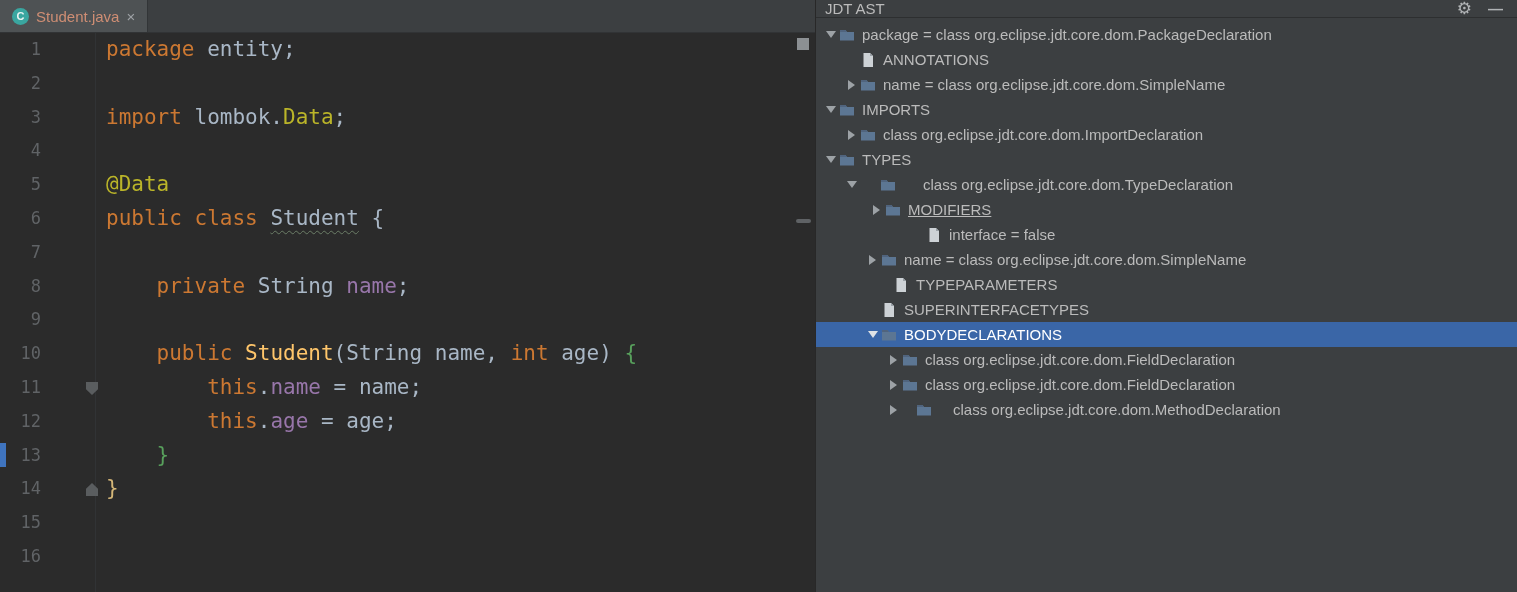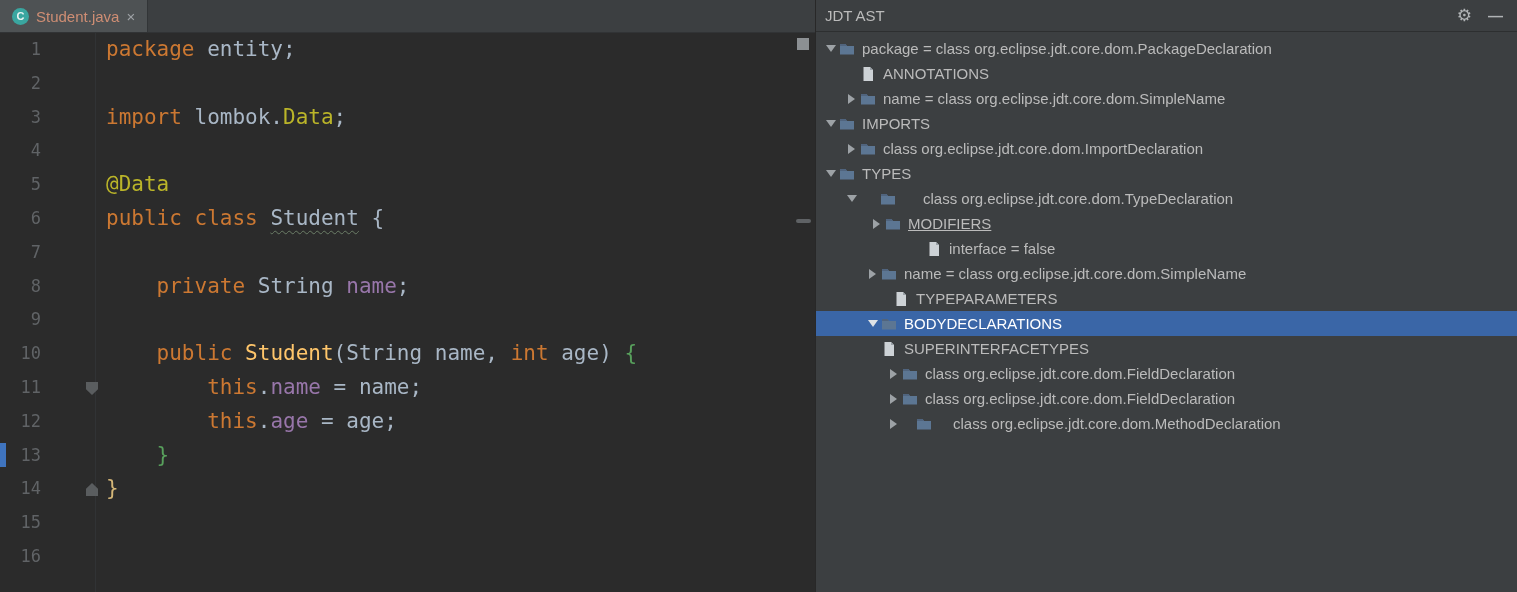--- a/index.html
+++ b/index.html
@@ -36,21 +36,21 @@
   .fold-marker { position:absolute; left:86px; width:12px; height:13px; background:#5a5d5f; }
   .fold-down { top:349px; clip-path:polygon(0 0,100% 0,100% 55%,50% 100%,0 55%); }
   .fold-up   { top:450px; clip-path:polygon(50% 0,100% 45%,100% 100%,0 100%,0 45%); }
   .stripe-square { position:absolute; top:5px; right:6px; width:12px; height:12px; background:#8c9093; }
   .stripe-dash { position:absolute; top:186px; right:4px; width:15px; height:4px; border-radius:2px; background:#5f6265; }
 
   .divider { width:1px; background:#282828; flex-shrink:0; }
 
   
   .ast-pane { flex:1; display:flex; flex-direction:column; background:#3c3f41; }
-  .ast-header { height:32px; display:flex; align-items:center; padding:0 14px 0 9px;
+  .ast-header { height:18px; display:flex; align-items:center; padding:0 14px 0 9px;
     background:#3c3f41; border-bottom:1px solid rgba(0,0,0,0.25); }
   .ast-title { font-size:15px; color:#bbbbbb; }
   .hdr-icons { margin-left:auto; display:flex; align-items:center; gap:16px; }
   .gear { font-size:17px; color:#b0b3b5; cursor:pointer; }
   .minimize { font-size:15px; color:#b0b3b5; cursor:pointer; font-weight:bold; }
 
   .tree { flex:1; padding-top:4px; overflow:hidden; }
   .trow { height:25px; display:flex; align-items:center; font-size:15px; color:#bbbbbb; cursor:pointer; }
   .trow.selected { background:#3a66a7; color:#ffffff; }
   .arrow { width:17px; flex-shrink:0; display:flex; align-items:center; justify-content:center; }
@@ -235,40 +235,40 @@
         <div class="trow" style="padding-left: 48px; margin-left: 12px;">
           <span class="arrow none"></span>
           <span class="nicon">
             <svg width="16" height="16" viewBox="0 0 16 16">
               <path d="M3.5 1 h6.5 l3 3 v11 h-9.5 Z" fill="#cdd2d6"></path>
               <path d="M10 1 l3 3 h-3 Z" fill="#9aa1a7"></path>
             </svg>
           </span>
           <span class="tlabel">TYPEPARAMETERS</span>
         </div>
-        <div class="trow selected" style="padding-left: 48px;">
-          <span class="arrow expanded"></span>
-          <span class="nicon">
-            <svg width="16" height="16" viewBox="0 0 16 16">
-              <path d="M1 3 h5.5 l1.5 2 H15 v8.5 H1 Z" fill="#5c7693"></path>
-              <path d="M1 3 h5.5 l1.5 2 H1 Z" fill="#50647e"></path>
-            </svg>
-          </span>
-          <span class="tlabel">BODYDECLARATIONS</span>
-        </div>
         <div class="trow" style="padding-left: 48px;">
           <span class="arrow none"></span>
           <span class="nicon">
             <svg width="16" height="16" viewBox="0 0 16 16">
               <path d="M3.5 1 h6.5 l3 3 v11 h-9.5 Z" fill="#cdd2d6"></path>
               <path d="M10 1 l3 3 h-3 Z" fill="#9aa1a7"></path>
             </svg>
           </span>
           <span class="tlabel">SUPERINTERFACETYPES</span>
         </div>
+        <div class="trow selected" style="padding-left: 48px;">
+          <span class="arrow expanded"></span>
+          <span class="nicon">
+            <svg width="16" height="16" viewBox="0 0 16 16">
+              <path d="M1 3 h5.5 l1.5 2 H15 v8.5 H1 Z" fill="#5c7693"></path>
+              <path d="M1 3 h5.5 l1.5 2 H1 Z" fill="#50647e"></path>
+            </svg>
+          </span>
+          <span class="tlabel">BODYDECLARATIONS</span>
+        </div>
         <div class="trow" style="padding-left: 69px;">
           <span class="arrow collapsed"></span>
           <span class="nicon">
             <svg width="16" height="16" viewBox="0 0 16 16">
               <path d="M1 3 h5.5 l1.5 2 H15 v8.5 H1 Z" fill="#5c7693"></path>
               <path d="M1 3 h5.5 l1.5 2 H1 Z" fill="#50647e"></path>
             </svg>
           </span>
           <span class="tlabel">class org.eclipse.jdt.core.dom.FieldDeclaration</span>
         </div>

